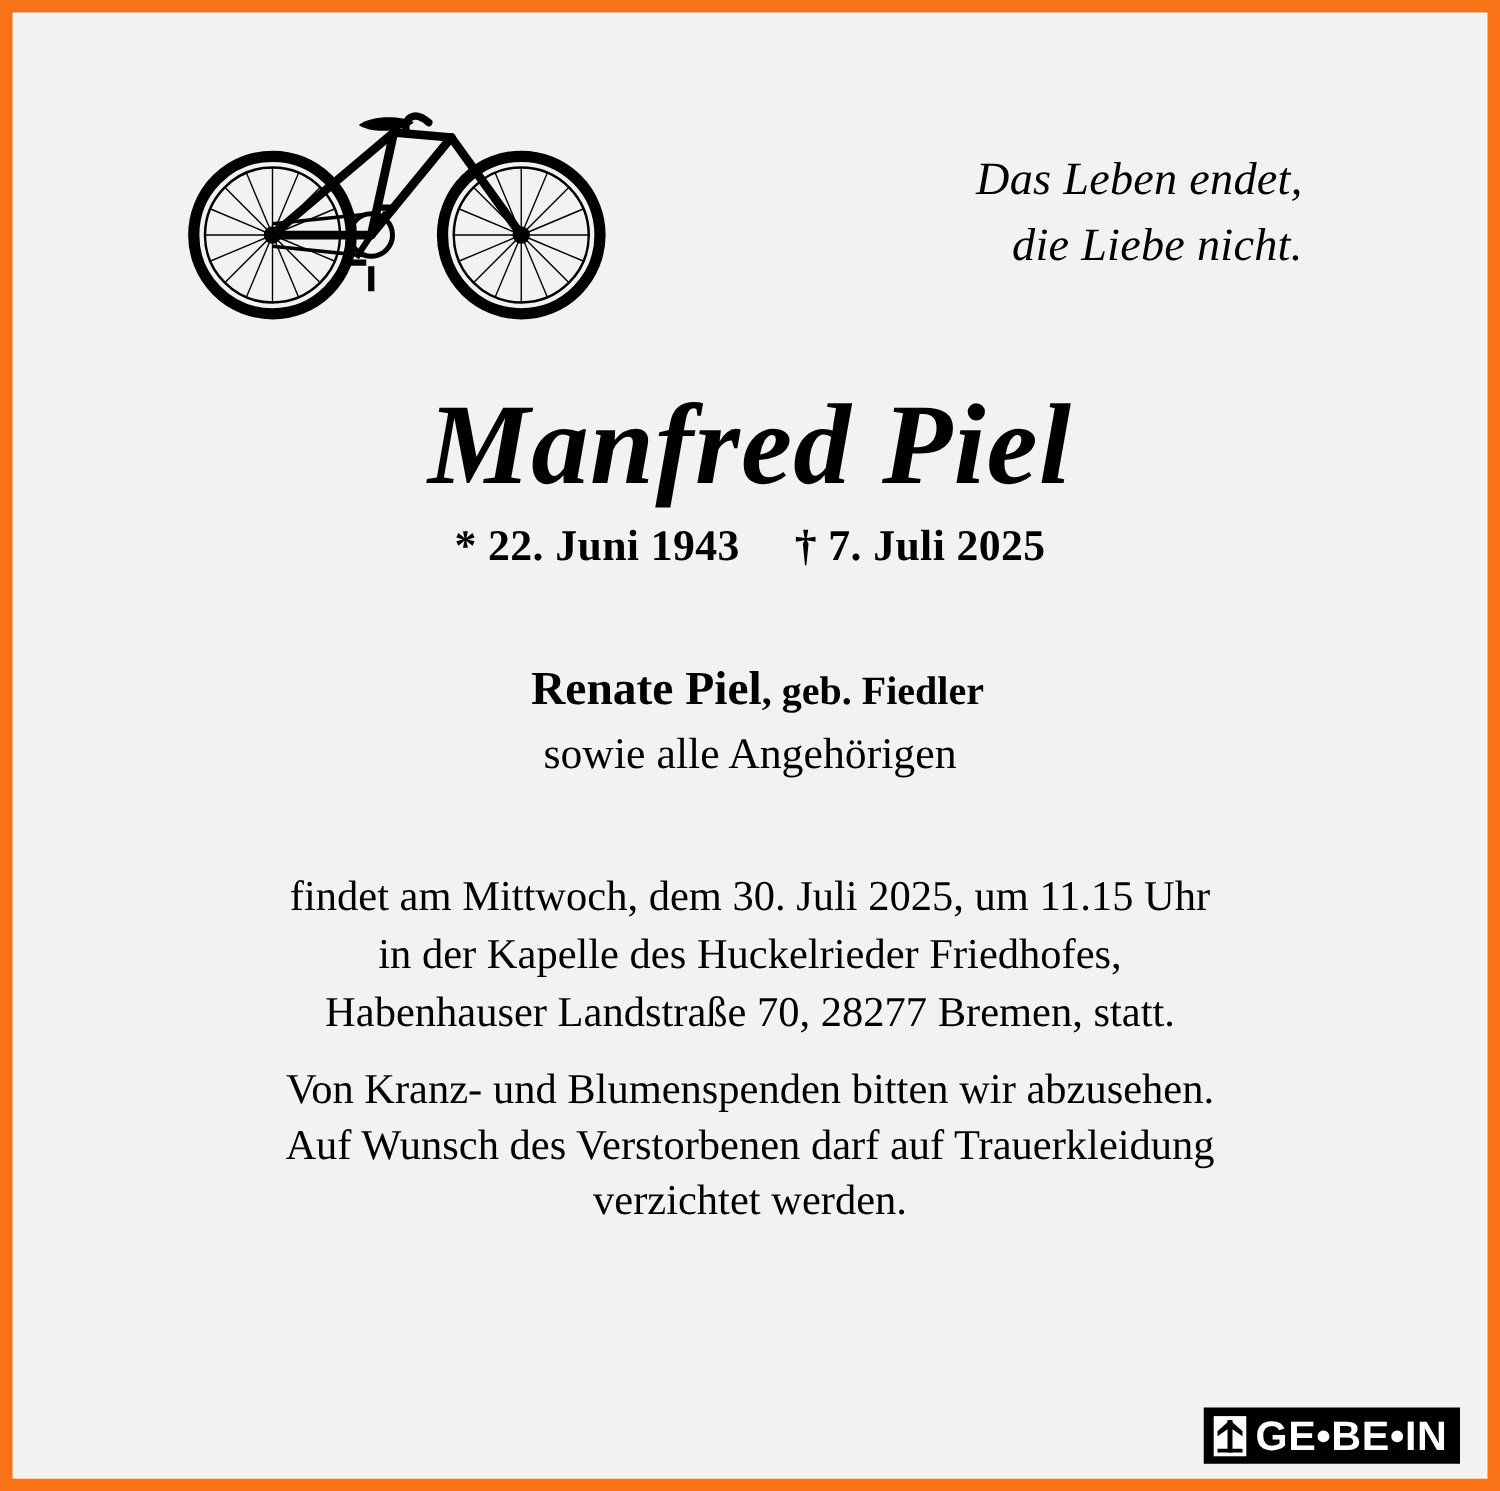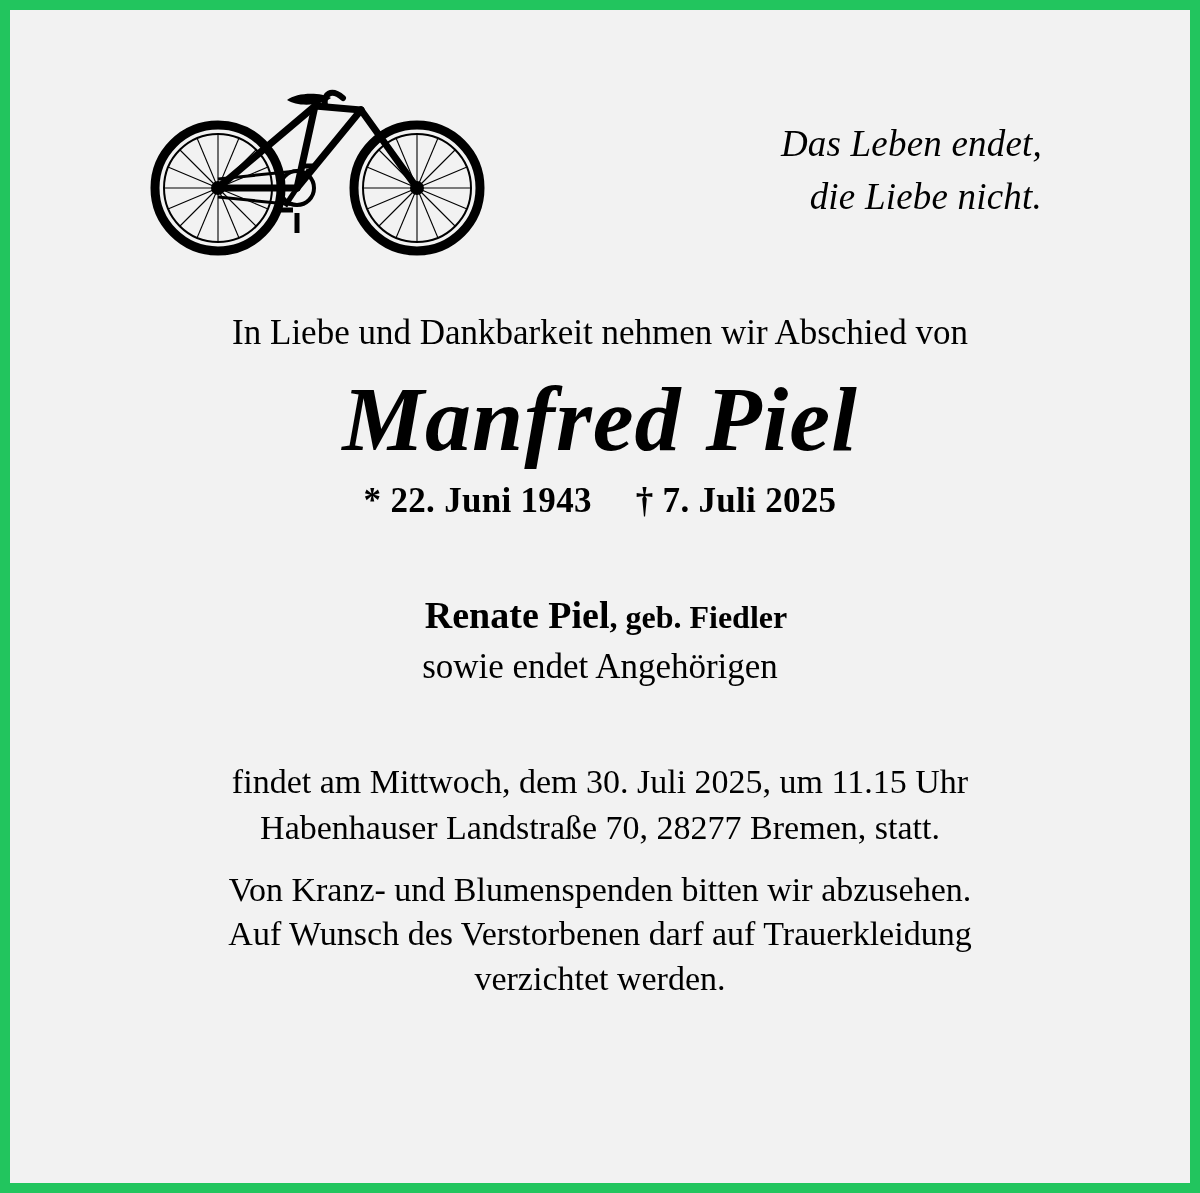--- a/index.html
+++ b/index.html
@@ -14,21 +14,21 @@
     color: #000000;
     overflow: hidden;
   }
 
   .obituary {
     position: relative;
     width: 1200px;
     height: 1193px;
     background: #f2f2f2;
     box-sizing: border-box;
-    border: 10px solid #22c55e;
+    border: 10px solid #f97316;
     padding: 0;
   }
 
   
   .top-row {
     position: relative;
     height: 280px;
   }
 
   .bike-wrap {
@@ -232,41 +232,55 @@
 
     <div class="motto">
       <div>Das Leben endet,</div>
       <div>die Liebe nicht.</div>
     </div>
 
   </div>
 
   <div class="body-block">
 
-    <div class="lead-line">In Liebe und Dankbarkeit nehmen wir Abschied von</div>
 
     <div class="deceased-name">Manfred Piel</div>
 
     <div class="dates">
       <span>* 22. Juni 1943</span><span class="gap"></span><span>† 7. Juli 2025</span>
     </div>
 
     <div class="survivor-primary">
       <span class="name">Renate Piel</span><span class="nee">, geb. Fiedler</span>
     </div>
 
-    <div class="survivor-secondary">sowie endet Angehörigen</div>
+    <div class="survivor-secondary">sowie alle Angehörigen</div>
 
     <div class="ceremony">
       <div>findet am Mittwoch, dem 30. Juli 2025, um 11.15 Uhr</div>
+      <div>in der Kapelle des Huckelrieder Friedhofes,</div>
       <div>Habenhauser Landstraße 70, 28277 Bremen, statt.</div>
     </div>
 
     <div class="request">
       <div>Von Kranz- und Blumenspenden bitten wir abzusehen.</div>
       <div>Auf Wunsch des Verstorbenen darf auf Trauerkleidung</div>
       <div>verzichtet werden.</div>
     </div>
 
   </div>
 
+  <div class="footer-logo">
+    <span class="mark">
+      <svg width="26" height="32" viewBox="0 0 26 32" xmlns="http://www.w3.org/2000/svg" aria-hidden="true">
+        <rect x="0" y="0" width="26" height="32" fill="#ffffff"></rect>
+        <g fill="#000000">
+          <rect x="11" y="3" width="4" height="26"></rect>
+          <path d="M13 3 L3 12 L3 16 L13 9 Z"></path>
+          <path d="M13 3 L23 12 L23 16 L13 9 Z"></path>
+          <rect x="3" y="26" width="20" height="3"></rect>
+        </g>
+      </svg>
+    </span>
+    <span class="wordmark">GE•BE•IN</span>
+  </div>
 
 </div>
 
 </body></html>

